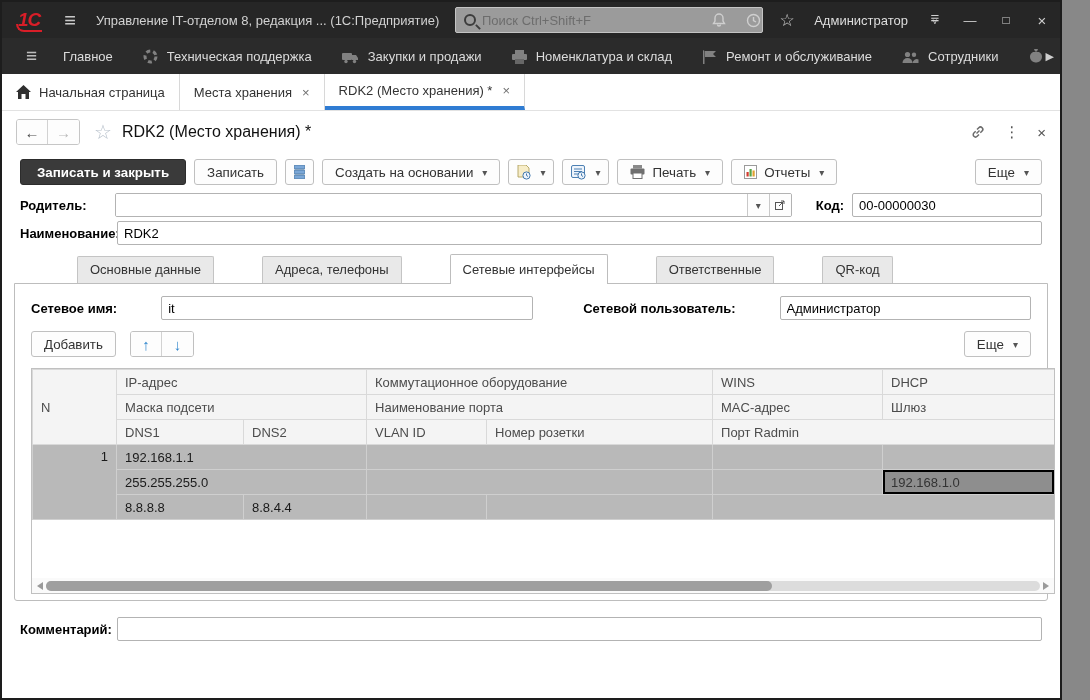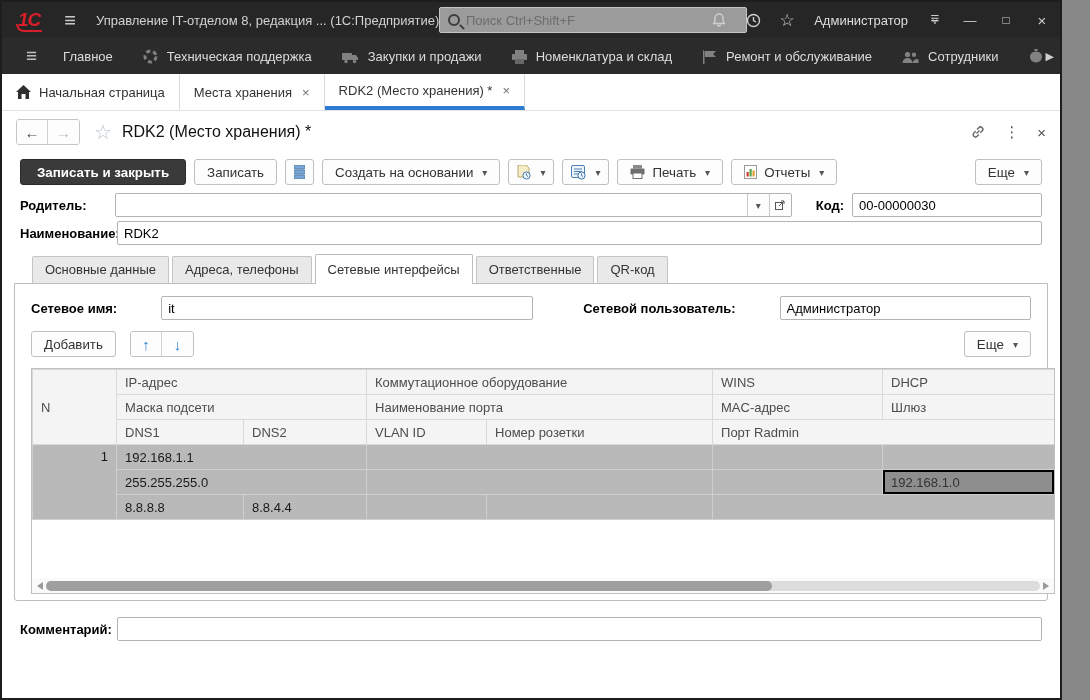--- a/index.html
+++ b/index.html
@@ -6,21 +6,21 @@
   html,body { width:1090px; height:700px; background:#888; }
   body { font-family:"Liberation Sans", sans-serif; font-size:13px; color:#333; }
   .window { width:1062px; height:700px; background:#fff; border:2px solid #1d1d1d; position:relative; overflow:hidden; }
 
   
   .titlebar { height:36px; background:#262626; display:flex; align-items:center; position:relative; color:#d6d6d6; }
   .logo { color:#d81e28; font-weight:bold; font-style:italic; font-size:19px; margin-left:16px; position:relative; letter-spacing:-1px; }
   .logo::after { content:""; position:absolute; left:-2px; right:-2px; bottom:-1px; height:6px; border-bottom:2px solid #d81e28; border-left:2px solid #d81e28; border-bottom-left-radius:8px; }
   .hamburger { color:#c9c9c9; font-size:20px; margin:0 20px 0 24px; cursor:pointer; }
   .app-title { font-size:13px; color:#d2d2d2; white-space:nowrap; }
-  .search { position:absolute; left:437px; top:5px; width:308px; height:26px; background:#9b9b9b; border:1px solid #c4c4c4; border-radius:2px; display:flex; align-items:center; padding:0 8px; gap:6px; }
+  .search { position:absolute; left:453px; top:5px; width:308px; height:26px; background:#9b9b9b; border:1px solid #c4c4c4; border-radius:2px; display:flex; align-items:center; padding:0 8px; gap:6px; }
   .search .mag { width:12px; height:12px; border:2px solid #3c3c3c; border-radius:50%; position:relative; flex:0 0 auto; }
   .search .mag::after { content:""; position:absolute; width:6px; height:2px; background:#3c3c3c; transform:rotate(45deg); left:9px; top:10px; }
   .search .ph { color:#6d6d6d; font-size:13px; }
   .tb-right { position:absolute; right:0; top:0; height:36px; display:flex; align-items:center; gap:0; }
   .tb-ic { width:34px; height:36px; display:flex; align-items:center; justify-content:center; color:#cfcfcf; cursor:pointer; }
   .tb-ic svg { stroke:#cfcfcf; fill:none; stroke-width:1.4; }
   .tb-star { font-size:17px; }
   .tb-user { color:#dedede; font-size:13px; padding:0 10px; cursor:pointer; }
   .svc { display:flex; flex-direction:column; align-items:center; line-height:4px; color:#cfcfcf; }
   .svc i { font-style:normal; display:block; }
@@ -71,21 +71,21 @@
   
   .frow { display:flex; align-items:center; padding:2px 18px; height:28px; }
   .flabel { color:#000000; white-space:nowrap;font-weight:bold; }
   .tinput { height:24px; border:1px solid #b3b3b3; border-radius:2px; font-family:"Liberation Sans",sans-serif; font-size:13px; padding:0 6px; color:#000; outline:none; background:#fff; }
   .combo { display:flex; height:24px; border:1px solid #b3b3b3; border-radius:2px; overflow:hidden; background:#fff; }
   .combo input { border:none; outline:none; flex:1; font-size:13px; padding:0 6px; }
   .combo .cbtn { width:22px; border-left:1px solid #c9c9c9; display:flex; align-items:center; justify-content:center; color:#555; font-size:10px; cursor:pointer; background:#fdfdfd; }
 
   
   .pagetabs { display:flex; align-items:flex-end; padding:8px 0 0 18px; margin:0 12px; height:36px; position:relative; z-index:2; }
-  .ptab { padding:5px 12px 6px; background:#e9e9e9; border:1px solid #c4c4c4; border-bottom:none; border-radius:2px 2px 0 0; margin-right:3px; cursor:pointer; color:#333; white-space:nowrap; }
+  .ptab { padding:5px 12px 6px; background:#e9e9e9; border:1px solid #c4c4c4; border-bottom:none; border-radius:2px 2px 0 0; margin-right:3px; cursor:pointer; color:#333; white-space:nowrap;margin-left:45px; }
   .ptab.active { background:#fff; padding:7px 12px 7px; position:relative; top:1px; border-color:#bdbdbd; }
 
   .panel { margin:0 12px; border:1px solid #bdbdbd; border-radius:0 0 3px 3px; height:318px; padding:10px 16px 0; position:relative; background:#fff; }
 
   .netrow { display:flex; align-items:center; height:28px;gap:36px; }
   .acts { display:flex; align-items:center; height:28px; margin-top:8px; position:relative; }
   .updown { display:flex; border:1px solid #c0c0c0; border-radius:3px; overflow:hidden; margin-left:14px; }
   .updown .ub { width:31px; height:24px; display:flex; align-items:center; justify-content:center; background:#fdfdfd; cursor:pointer; color:#3287cd; font-weight:bold; font-size:15px; }
   .updown .ub.up { border-right:1px solid #d2d2d2; }
   .acts .more2 { position:absolute; right:0; }

